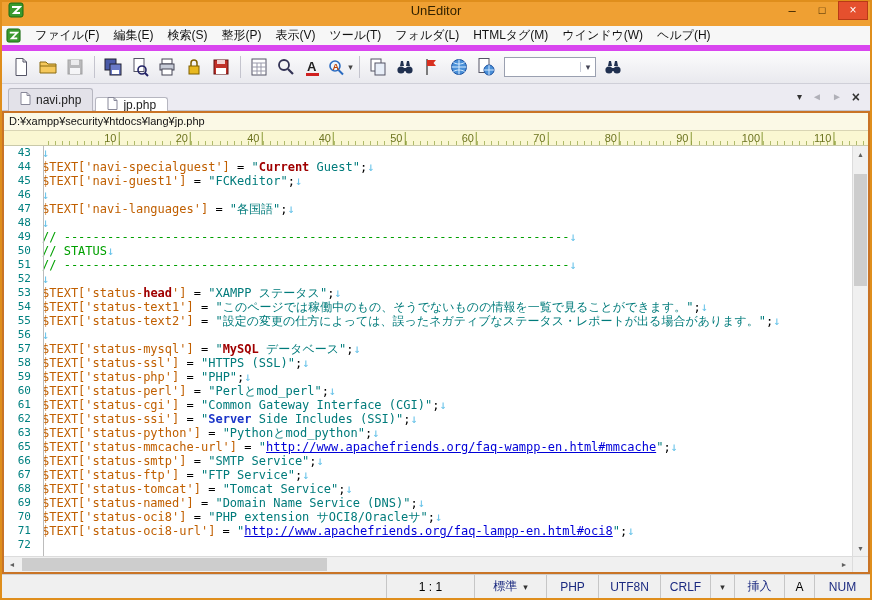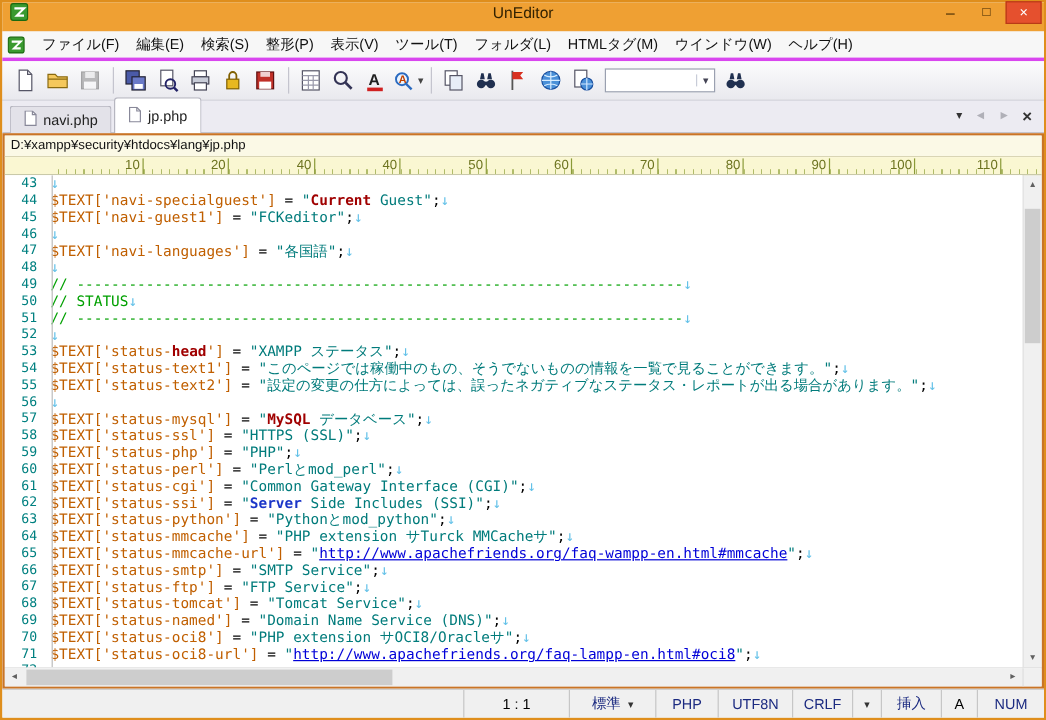--- a/index.html
+++ b/index.html
@@ -11,39 +11,39 @@
   
   .titlebar { height:24px; flex:0 0 auto; background:#efa033; display:flex; align-items:center; padding:0 2px 8px 6px; position:relative; }
   .app-icon { width:18px; height:18px; display:flex; align-items:center; }
   .title { position:absolute; left:0; right:0; text-align:center; color:#332200; font-size:13px; pointer-events:none; }
   .win-controls { margin-left:auto; display:flex; align-items:center; gap:2px; z-index:1; }
   .wc { width:28px; height:19px; display:flex; align-items:center; justify-content:center; color:#3a2400; font-size:13px; line-height:1; }
   .wc.max { font-size:11px; }
   .wc.close { background:#e5502e; border:1px solid #b93a16; color:#fff; width:30px; font-size:12px; }
 
   
-  .menubar { height:25px; flex:0 0 auto; background:#f7f7f7; border-bottom:3px solid #d946ef; display:flex; align-items:center; padding-left:4px; }
+  .menubar { height:25px; flex:0 0 auto; background:#f7f7f7; border-bottom:6px solid #d946ef; display:flex; align-items:center; padding-left:4px; }
   .menubar .app-icon { margin-right:4px; }
   .menu-item { padding:4px 7px; color:#111; cursor:default; }
 
   
   .toolbar { height:33px; flex:0 0 auto; background:linear-gradient(#fcfcfd,#e9e9ee); border-bottom:1px solid #cfcfd8; display:flex; align-items:center; padding:0 6px; }
   .tbtn { height:26px; min-width:26px; display:flex; align-items:center; justify-content:center; border-radius:3px; margin-right:1px; }
   .tbtn.disabled { opacity:.38; filter:grayscale(1); }
   .tbtn .ico { display:flex; }
   .tbtn-arrow { font-size:9px; color:#444; margin-left:1px; }
   .tsep { width:1px; height:22px; background:#c4c4ce; margin:0 5px; flex:0 0 auto; }
   .tcombo { width:92px; height:20px; background:#fff; border:1px solid #9aa0b0; display:flex; align-items:center; margin:0 4px; }
   .tcombo-text { flex:1; }
   .tcombo-arrow { width:15px; text-align:center; font-size:9px; color:#445; border-left:1px solid #c8ccd8; }
 
   
   .tabbar { height:27px; flex:0 0 auto; background:#ecebf2; border-bottom:1px solid #c4c4cc; display:flex; align-items:flex-end; padding:3px 4px 0 6px; }
   .tab { height:23px; display:flex; align-items:center; gap:5px; padding:4px 11px; border:1px solid #b6b6c0; border-bottom:none; border-radius:3px 3px 0 0; background:#e3e2e9; margin:0 2px -1px 0; color:#222; }
-  .tab.active { background:#fff; height:30px; }
+  .tab.active { background:#fff; height:14px; }
   .tab-ctrls { margin-left:auto; display:flex; align-items:center; gap:10px; padding:0 6px 6px; color:#333; }
   .tab-ctrl { font-size:10px; line-height:1; }
   .tab-ctrl.disabled { color:#b0b0b8; }
   .tab-ctrl.tclose { font-size:14px; font-weight:bold; }
 
   
   .pane { flex:1; min-height:0; border:2px solid #c97426; display:flex; flex-direction:column; background:#fff; }
   .pathbar { height:18px; flex:0 0 auto; background:#fbf9e6; border-bottom:1px solid #d9d5b4; font-size:11px; padding:2px 5px; color:#111; white-space:nowrap; overflow:hidden; }
   .ruler { height:15px; flex:0 0 auto; background:#faf7d2; border-bottom:1px solid #c9c9a9; position:relative; overflow:hidden; }
   .ruler .mark { position:absolute; bottom:0; transform:translateX(-100%); font-size:11px; line-height:13px; color:#6d7420; padding-right:2px; border-right:1px solid #8a9a38; height:13px; }
@@ -358,21 +358,20 @@
           <div class="row"><span class="ln">54</span><span class="ct"><span class="v">$TEXT['status-text1']</span><span class="o"> = </span><span class="s">"このページでは稼働中のもの、そうでないものの情報を一覧で見ることができます。"</span><span class="o">;</span><span class="eol">↓</span></span></div>
           <div class="row"><span class="ln">55</span><span class="ct"><span class="v">$TEXT['status-text2']</span><span class="o"> = </span><span class="s">"設定の変更の仕方によっては、誤ったネガティブなステータス・レポートが出る場合があります。"</span><span class="o">;</span><span class="eol">↓</span></span></div>
           <div class="row"><span class="ln">56</span><span class="ct"><span class="eol">↓</span></span></div>
           <div class="row"><span class="ln">57</span><span class="ct"><span class="v">$TEXT['status-mysql']</span><span class="o"> = </span><span class="s">"</span><span class="k1">MySQL</span><span class="s"> データベース"</span><span class="o">;</span><span class="eol">↓</span></span></div>
           <div class="row"><span class="ln">58</span><span class="ct"><span class="v">$TEXT['status-ssl']</span><span class="o"> = </span><span class="s">"HTTPS (SSL)"</span><span class="o">;</span><span class="eol">↓</span></span></div>
           <div class="row"><span class="ln">59</span><span class="ct"><span class="v">$TEXT['status-php']</span><span class="o"> = </span><span class="s">"PHP"</span><span class="o">;</span><span class="eol">↓</span></span></div>
           <div class="row"><span class="ln">60</span><span class="ct"><span class="v">$TEXT['status-perl']</span><span class="o"> = </span><span class="s">"Perlとmod_perl"</span><span class="o">;</span><span class="eol">↓</span></span></div>
           <div class="row"><span class="ln">61</span><span class="ct"><span class="v">$TEXT['status-cgi']</span><span class="o"> = </span><span class="s">"Common Gateway Interface (CGI)"</span><span class="o">;</span><span class="eol">↓</span></span></div>
           <div class="row"><span class="ln">62</span><span class="ct"><span class="v">$TEXT['status-ssi']</span><span class="o"> = </span><span class="s">"</span><span class="k2">Server</span><span class="s"> Side Includes (SSI)"</span><span class="o">;</span><span class="eol">↓</span></span></div>
           <div class="row"><span class="ln">63</span><span class="ct"><span class="v">$TEXT['status-python']</span><span class="o"> = </span><span class="s">"Pythonとmod_python"</span><span class="o">;</span><span class="eol">↓</span></span></div>
-          <div class="row"><span class="ln">64</span><span class="ct"><span class="v">$TEXT['status-mmcache']</span><span class="o"> = </span><span class="s">"PHP extension サTurck MMCacheサ"</span><span class="o">;</span><span class="eol">↓</span></span></div>
           <div class="row"><span class="ln">65</span><span class="ct"><span class="v">$TEXT['status-mmcache-url']</span><span class="o"> = </span><span class="s">"</span><span class="u">http://www.apachefriends.org/faq-wampp-en.html#mmcache</span><span class="s">"</span><span class="o">;</span><span class="eol">↓</span></span></div>
           <div class="row"><span class="ln">66</span><span class="ct"><span class="v">$TEXT['status-smtp']</span><span class="o"> = </span><span class="s">"SMTP Service"</span><span class="o">;</span><span class="eol">↓</span></span></div>
           <div class="row"><span class="ln">67</span><span class="ct"><span class="v">$TEXT['status-ftp']</span><span class="o"> = </span><span class="s">"FTP Service"</span><span class="o">;</span><span class="eol">↓</span></span></div>
           <div class="row"><span class="ln">68</span><span class="ct"><span class="v">$TEXT['status-tomcat']</span><span class="o"> = </span><span class="s">"Tomcat Service"</span><span class="o">;</span><span class="eol">↓</span></span></div>
           <div class="row"><span class="ln">69</span><span class="ct"><span class="v">$TEXT['status-named']</span><span class="o"> = </span><span class="s">"Domain Name Service (DNS)"</span><span class="o">;</span><span class="eol">↓</span></span></div>
           <div class="row"><span class="ln">70</span><span class="ct"><span class="v">$TEXT['status-oci8']</span><span class="o"> = </span><span class="s">"PHP extension サOCI8/Oracleサ"</span><span class="o">;</span><span class="eol">↓</span></span></div>
           <div class="row"><span class="ln">71</span><span class="ct"><span class="v">$TEXT['status-oci8-url']</span><span class="o"> = </span><span class="s">"</span><span class="u">http://www.apachefriends.org/faq-lampp-en.html#oci8</span><span class="s">"</span><span class="o">;</span><span class="eol">↓</span></span></div>
           <div class="row"><span class="ln">72</span><span class="ct"></span></div>
         </div>
       <div class="vscroll">

